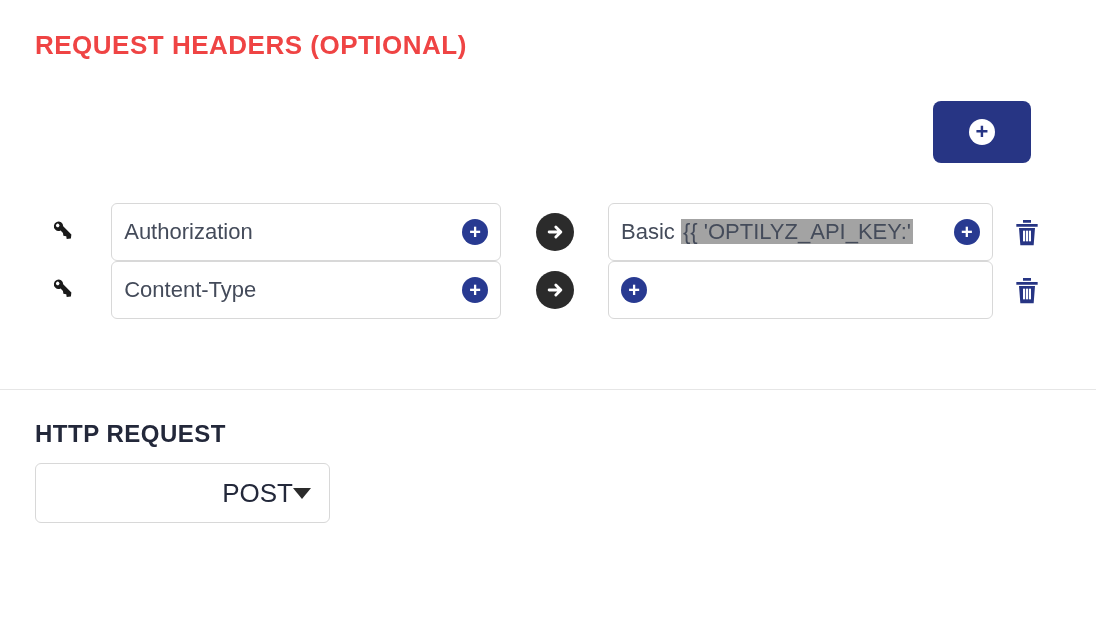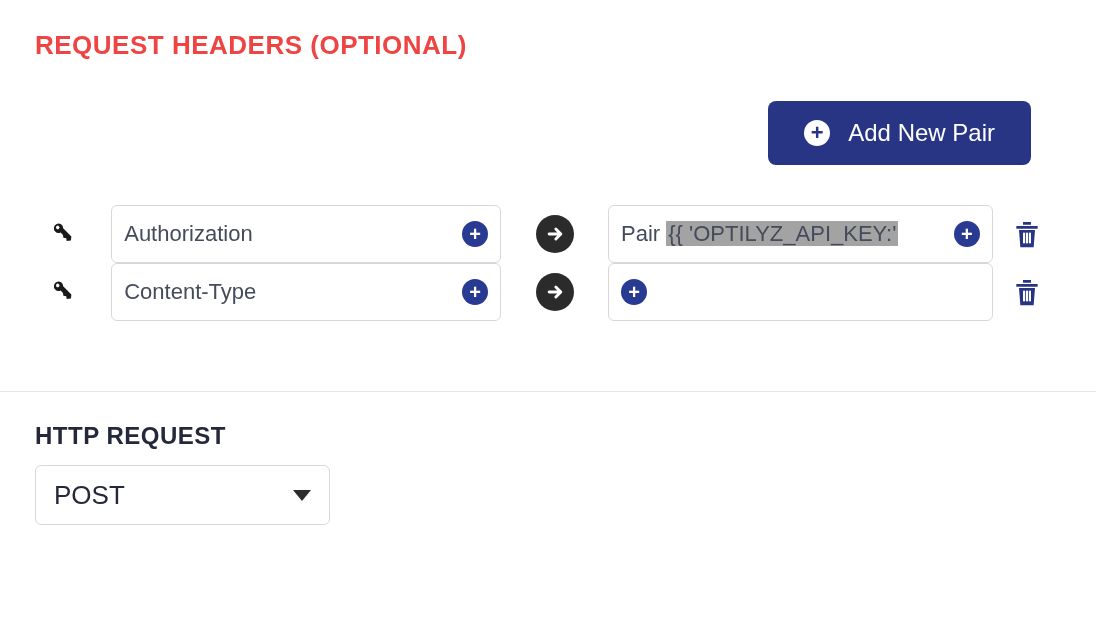--- a/index.html
+++ b/index.html
@@ -153,21 +153,21 @@
       color: #23283a;
       margin-bottom: 15px;
     }
     .select-box {
       border: 1px solid #d8d8d8;
       border-radius: 6px;
       width: 295px;
       height: 60px;
       display: flex;
       align-items: center;
-      justify-content: space-between;
+      justify-content: flex-end;
       padding: 0 18px;
       font-size: 26px;
       color: #23283a;
       cursor: pointer;
     }
     .chevron-down {
       width: 0;
       height: 0;
       border-left: 9px solid transparent;
       border-right: 9px solid transparent;
@@ -175,21 +175,20 @@
     }
   </style>
 </head>
 <body>
 
 <div class="section-title">REQUEST HEADERS (OPTIONAL)</div>
 
 <div class="add-pair-row">
   <button class="add-pair-btn">
     <span class="plus-circle">+</span>
-    <span>Add New Pair</span>
   </button>
 </div>
 
 <div class="pairs">
 
   <div class="pair-row">
     <div class="key-icon-cell">
       <svg viewBox="0 0 24 24" fill="#1a1a1a">
           <path d="M7 14a4 4 0 1 1 2.83-6.83l9.9-0.01 2.27 2.84-2.27 2.84-2-1.5-2 1.5-2-1.5-2.9 0.01A4 4 0 0 1 7 14zm-2.5-4a1.5 1.5 0 1 0 3 0 1.5 1.5 0 0 0-3 0z" transform="rotate(45 12 12)"></path>
         </svg>
@@ -199,21 +198,21 @@
       <span class="plus-blue">+</span>
     </div>
     <div class="arrow-cell">
       <div class="arrow-circle">
         <svg viewBox="0 0 24 24" fill="none" stroke="#fff" stroke-width="3.5" stroke-linecap="round" stroke-linejoin="round">
             <path d="M5 12h13M13 6l6 6-6 6"></path>
           </svg>
       </div>
     </div>
     <div class="input-box val">
-      <span class="input-text"><span>Pair </span><span class="highlight">{{ 'OPTILYZ_API_KEY:'</span></span>
+      <span class="input-text"><span>Basic </span><span class="highlight">{{ 'OPTILYZ_API_KEY:'</span></span>
       <span class="plus-blue">+</span>
     </div>
     <div class="trash-cell">
       <svg viewBox="0 0 24 24" fill="#273584">
           <path d="M4 6h16v2H4zM9 3h6v2H9zM6 9h12l-1 13H7z"></path>
           <rect x="9" y="11" width="1.6" height="8" fill="#fff"></rect>
           <rect x="11.2" y="11" width="1.6" height="8" fill="#fff"></rect>
           <rect x="13.4" y="11" width="1.6" height="8" fill="#fff"></rect>
         </svg>
     </div>

